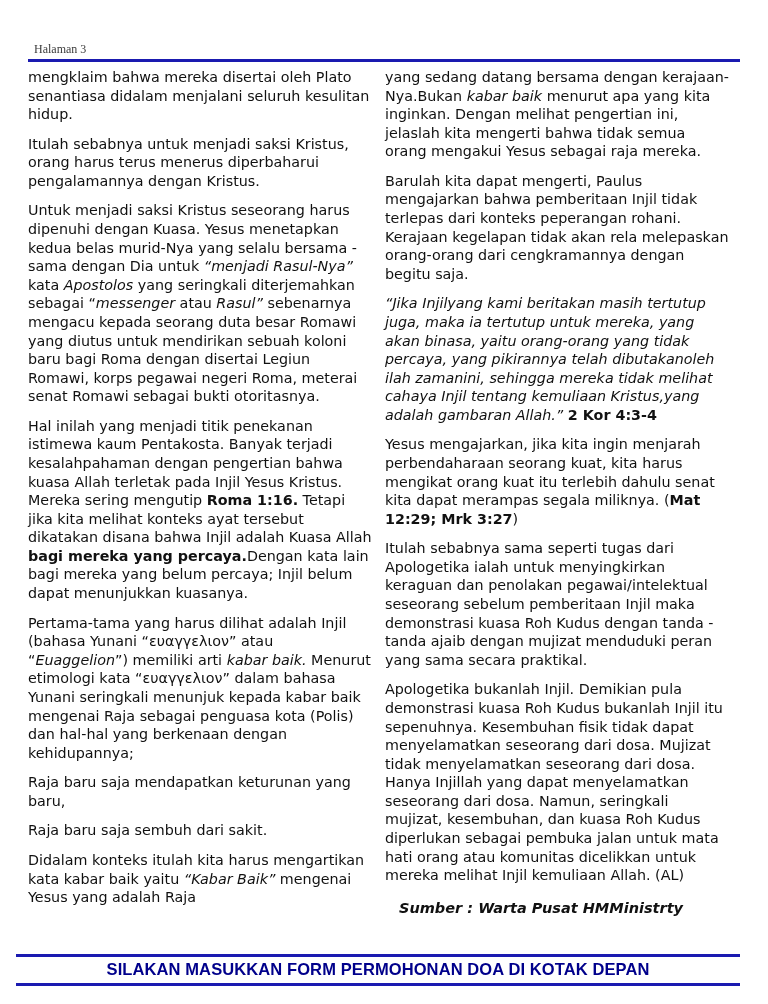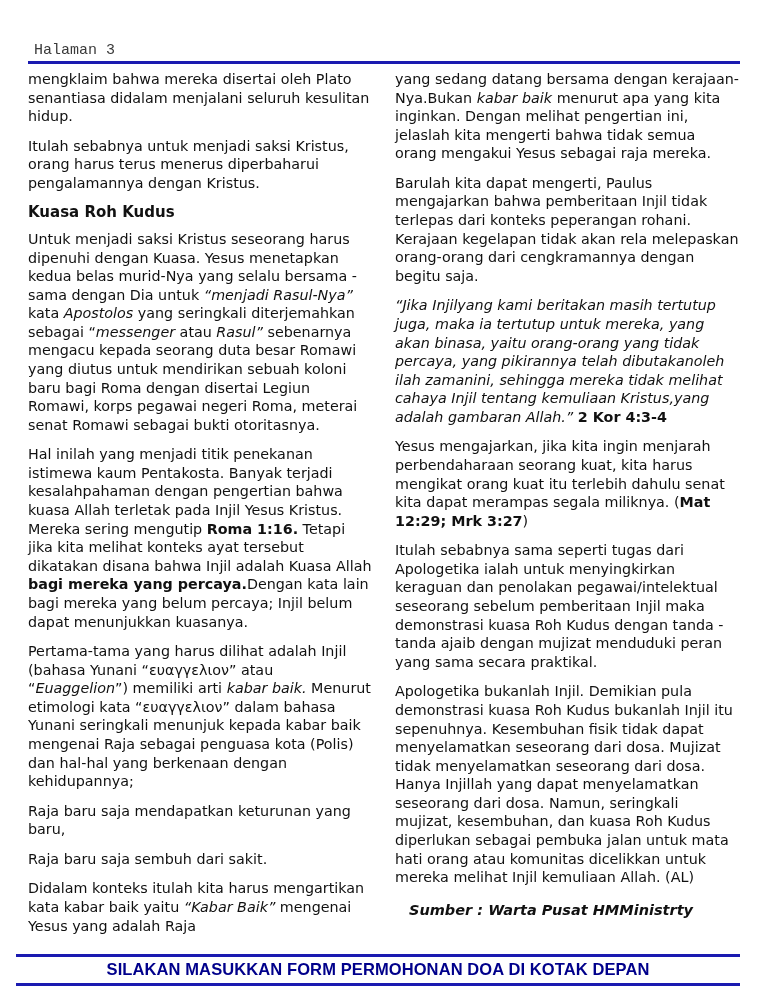--- a/index.html
+++ b/index.html
@@ -30,29 +30,29 @@
   }
   .header-title {
     font-family: "Liberation Sans", sans-serif;
     font-weight: bold;
     font-size: 17.5px;
     color: #00008B;
     letter-spacing: -0.2px;
     white-space: nowrap;
   }
   .header-page {
-    font-family: Liberation Mono, monospace;
-    font-size: 15px;
+    font-family: Liberation Serif, serif;
+    font-size: 12px;
     color: #3a3a3a;
     padding-left: 6px;
     white-space: nowrap;
   }
   .columns {
     display: flex;
-    gap: 22px;
+    gap: 12px;
     height: 862px;
   }
   .col {
     width: 345px;
     font-size: 14.3px;
     line-height: 1.30;
     color: #111;
   }
   .para {
     margin: 0 0 11px 0;
@@ -96,21 +96,20 @@
 
   <div class="header">
     <div class="header-page">Halaman 3</div>
   </div>
 
   <div class="columns">
 
     <div class="col">
       <p class="para">mengklaim bahwa mereka disertai oleh Plato senantiasa didalam menjalani seluruh kesulitan hidup.</p>
       <p class="para">Itulah sebabnya untuk menjadi saksi Kristus, orang harus terus menerus diperbaharui pengalamannya dengan Kristus.</p>
-      <p class="subhead">Kuasa Roh Kudus</p>
       <p class="para"><span>Untuk menjadi saksi Kristus seseorang harus dipenuhi dengan Kuasa. Yesus menetapkan kedua belas murid-Nya yang selalu bersama -sama dengan Dia untuk </span><span class="it">“menjadi Rasul-Nya”</span><span> kata </span><span class="it">Apostolos</span><span> yang seringkali diterjemahkan sebagai “</span><span class="it">messenger</span><span> atau </span><span class="it">Rasul”</span><span> sebenarnya mengacu kepada seorang duta besar Romawi yang diutus untuk mendirikan sebuah koloni baru bagi Roma dengan disertai Legiun Romawi, korps pegawai negeri Roma, meterai senat Romawi sebagai bukti otoritasnya.</span></p>
       <p class="para"><span>Hal inilah yang menjadi titik penekanan istimewa kaum Pentakosta. Banyak terjadi kesalahpahaman dengan pengertian bahwa kuasa Allah terletak pada Injil Yesus Kristus. Mereka sering mengutip </span><span class="bold">Roma 1:16.</span><span> Tetapi jika kita melihat konteks ayat tersebut dikatakan disana bahwa Injil adalah Kuasa Allah </span><span class="bold">bagi mereka yang percaya.</span><span>Dengan kata lain bagi mereka yang belum percaya; Injil belum dapat menunjukkan kuasanya.</span></p>
       <p class="para"><span>Pertama-tama yang harus dilihat adalah Injil (bahasa Yunani “ευαγγελιον” atau “</span><span class="it">Euaggelion</span><span>”) memiliki arti </span><span class="it">kabar baik.</span><span> Menurut etimologi kata “ευαγγελιον” dalam bahasa Yunani seringkali menunjuk kepada kabar baik mengenai Raja sebagai penguasa kota (Polis) dan hal-hal yang berkenaan dengan kehidupannya;</span></p>
       <p class="para">Raja baru saja mendapatkan keturunan yang baru,</p>
       <p class="para">Raja baru saja sembuh dari sakit.</p>
       <p class="para"><span>Didalam konteks itulah kita harus mengartikan kata kabar baik yaitu </span><span class="it">“Kabar Baik”</span><span> mengenai Yesus yang adalah Raja</span></p>
     </div>
 
     <div class="col">
       <p class="para"><span>yang sedang datang bersama dengan kerajaan-Nya.Bukan </span><span class="it">kabar baik</span><span> menurut apa yang kita inginkan. Dengan melihat pengertian ini, jelaslah kita mengerti bahwa tidak semua orang mengakui Yesus sebagai raja mereka.</span></p>

